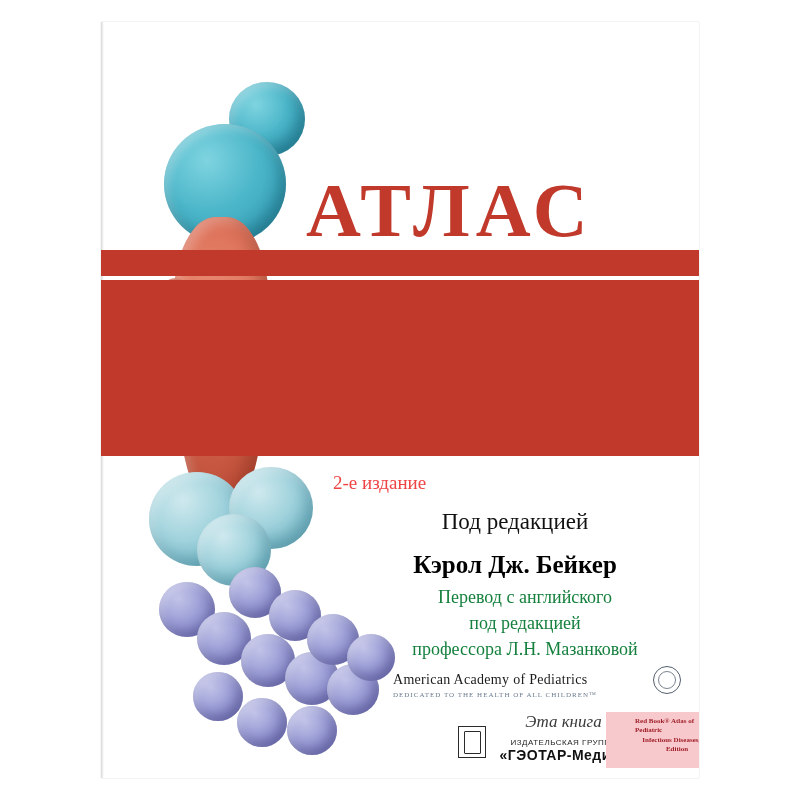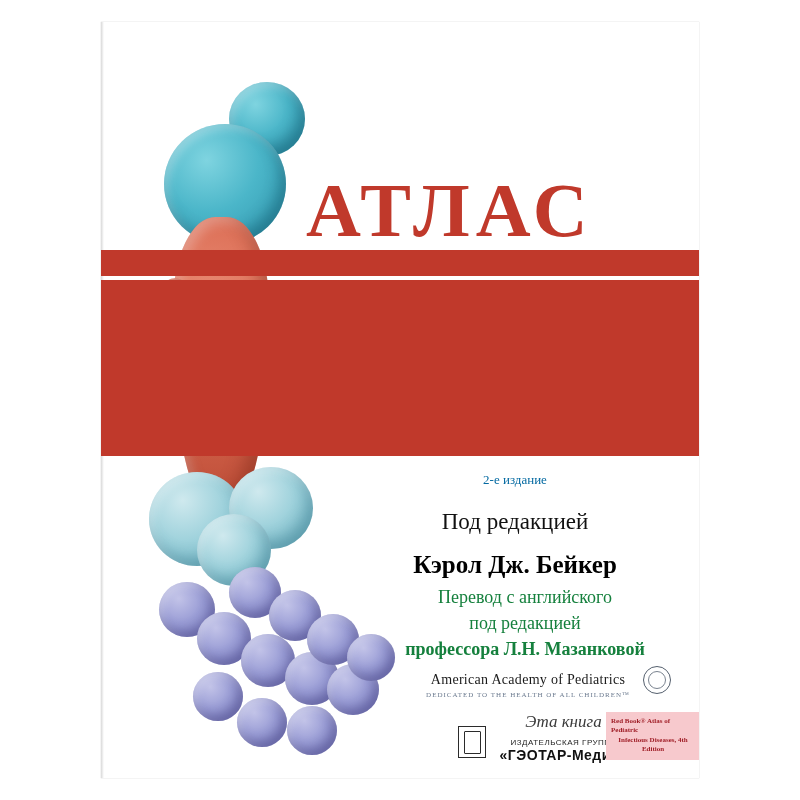--- a/index.html
+++ b/index.html
@@ -85,24 +85,24 @@
     letter-spacing: 1px;
   }
   .subtitle div { white-space: nowrap; }
 
   
   .edition {
     position: absolute;
     left: 232px;
     top: 450px;
     width: 364px;
-    text-align: center;
-    font-family: "Liberation Serif", serif;
-    font-size: 13px;
-    color: #0369a1;
+    text-align: left;
+    font-family: "Liberation Serif", serif;
+    font-size: 19px;
+    color: #ef4444;
   }
 
   .editor-label {
     position: absolute;
     left: 232px;
     top: 487px;
     width: 364px;
     text-align: center;
     font-family: "Liberation Serif", serif;
     font-size: 23px;
@@ -124,29 +124,28 @@
     position: absolute;
     left: 252px;
     top: 562px;
     width: 344px;
     text-align: center;
     font-family: "Liberation Serif", serif;
     font-size: 18px;
     color: #15803d;
     line-height: 1.45;
   }
-  .translation .bold { font-weight: bold; }
+  .translation .bold { font-weight: normal; }
 
   
   .aap {
     position: absolute;
-    left: 282px;
+    left: 292px;
     top: 650px;
     width: 290px;
-    text-align: center;
   }
   .aap .aap-main {
     font-family: "Liberation Serif", serif;
     font-size: 14px;
     color: #1a1a1a;
     letter-spacing: 0.3px;
   }
   .aap .aap-sub {
     font-family: "Liberation Serif", serif;
     font-size: 7px;
@@ -216,22 +215,23 @@
     border: 1px solid #2b2b2b;
     border-radius: 1px;
   }
 
   
   .orig-box {
     position: absolute;
     left: 505px;
     top: 690px;
     width: 93px;
-    height: 48px;
+    height: 56px;
     background: #f7c9cd;
+    padding-left: 24px;
   }
   .orig-box .orig-text {
     padding: 5px 4px 0 5px;
     font-family: "Liberation Serif", serif;
     font-weight: bold;
     font-size: 7px;
     line-height: 1.35;
     color: #a01f28;
   }
 

